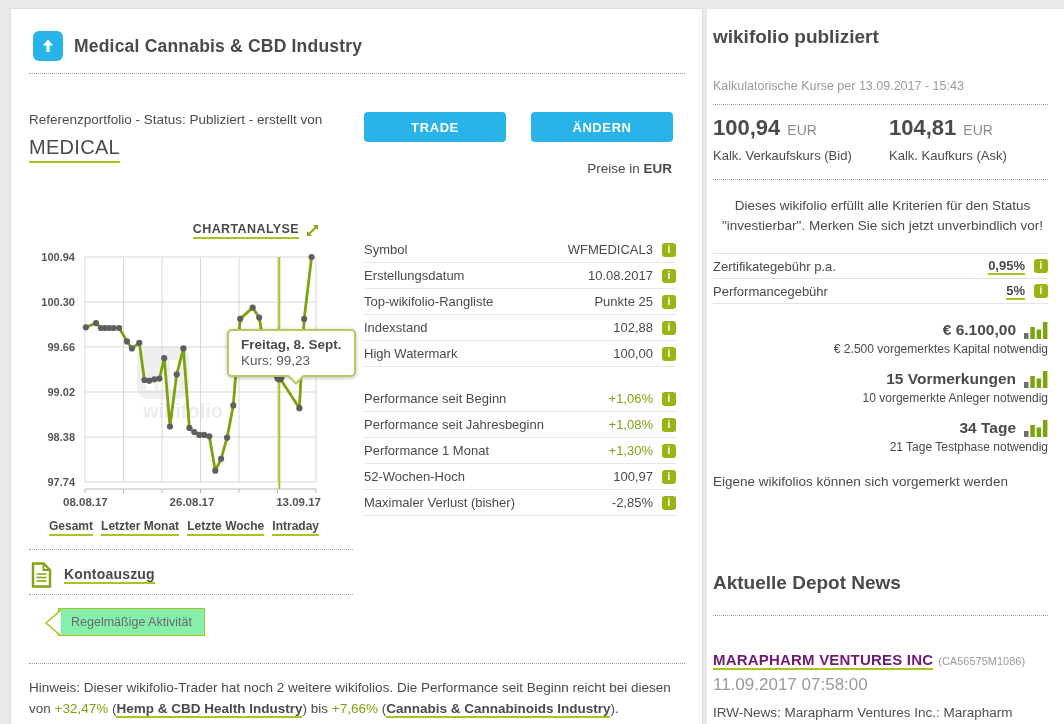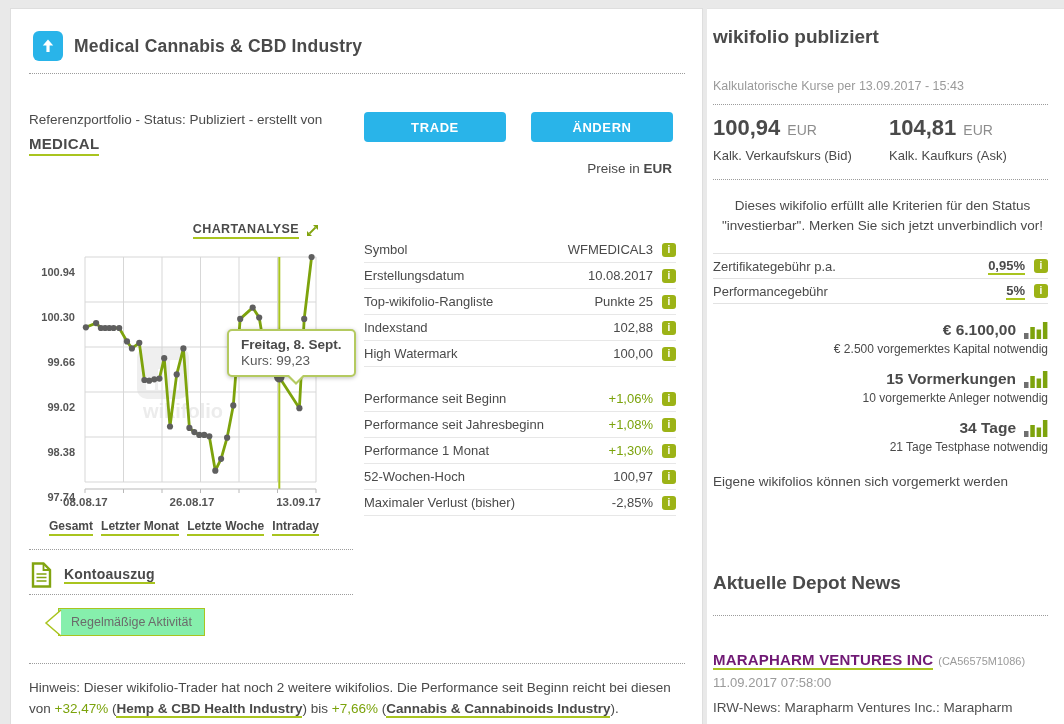--- a/index.html
+++ b/index.html
@@ -18,42 +18,42 @@
   }
   .dotted { border-top:1px dotted #9c9c9c; height:0; }
   .abs { position:absolute; }
 
   
   .title-icon { position:absolute; left:22px; top:22px; width:30px; height:30px;
     background:#29b4e9; border-radius:6px; display:flex; align-items:center; justify-content:center; }
   h1.page-title { position:absolute; left:63px; top:27px; font-size:17.5px; font-weight:700; letter-spacing:.2px; }
   .sep-top { left:18px; width:656px; top:64px; }
   .status { position:absolute; left:18px; top:102px; width:330px; line-height:1.4; }
-  .trader-link { display:inline-block; margin-top:3px; font-size:15px; font-weight:700;
+  .trader-link { display:inline-block; margin-top:3px; font-size:20px; font-weight:400;
     color:#4a4a4a; text-decoration:none; border-bottom:2px solid #a9c41f; letter-spacing:.3px; }
   .btn { position:absolute; top:103px; width:142px; height:30px; background:#29b4e9; color:#fff;
     border:none; border-radius:4px; font-family:inherit; font-size:13px; font-weight:700;
     letter-spacing:.6px; cursor:pointer; }
   .btn-trade { left:353px; } .btn-change { left:520px; }
   .prices-in { position:absolute; top:152px; right:30px; font-size:13.5px; }
   .prices-in b { font-weight:700; }
 
   
   .chartlink { position:absolute; top:213px; right:382px; display:flex; align-items:center; gap:6px; }
   .chartlink a { font-size:12.5px; font-weight:700; letter-spacing:.4px; color:#4a4a4a;
     text-decoration:none; border-bottom:2px solid #a9c41f; padding-bottom:1px; }
   .chart-wrap { position:absolute; left:74px; top:248px; width:231px; height:240px; }
   .chart-wrap svg { overflow:visible; position:relative; z-index:1; display:block; }
   .grid { stroke:#d7d7d7; stroke-width:1; }
   .axis { stroke:#b9b9b9; stroke-width:1; }
   .hl { stroke:#a9c41f; stroke-width:2; }
   .series { fill:none; stroke:#7da30c; stroke-width:2.8; stroke-linejoin:round; }
   .dot { fill:#5f5f5f; }
   .y-labels { position:absolute; left:24px; top:248px; width:44px; height:232px; }
-  .ytick { position:absolute; right:4px; font-size:11px; font-weight:700; color:#555;margin-top:15px; }
+  .ytick { position:absolute; right:4px; font-size:11px; font-weight:700; color:#555; }
   .x-labels { position:absolute; left:52px; top:487px; width:258px; display:flex;
     justify-content:space-between; font-size:11.5px; font-weight:700; color:#555; }
   .watermark { position:absolute; left:52px; top:90px; z-index:0; }
   .wm-icon { width:52px; height:52px; background:#efefef; border-radius:10px; position:relative; }
   .wm-icon i { position:absolute; bottom:9px; width:9px; background:#fff; border-radius:1px; }
   .wm-icon i:nth-child(1){ left:9px; height:13px; } .wm-icon i:nth-child(2){ left:21px; height:21px; }
   .wm-icon i:nth-child(3){ left:33px; height:30px; }
   .wm-text { font-size:20px; font-weight:700; color:#ececec; margin:1px 0 0 6px; }
   .tooltip { position:absolute; left:142px; top:72px; z-index:3; background:#fff;
     border:2px solid #b4ca60; border-radius:5px; padding:6px 12px 7px; white-space:nowrap;
@@ -114,21 +114,21 @@
   .ms-item { margin-bottom:13px; text-align:right; }
   .ms-line { display:flex; justify-content:flex-end; align-items:center; gap:8px; }
   .ms-value { font-size:15.5px; font-weight:700; }
   .ms-sub { font-size:12px; margin-top:3px; }
   .own-note { position:absolute; left:6px; top:465px; }
   .news-sep { left:6px; width:335px; top:606px; }
   .news-item { position:absolute; left:6px; right:16px; top:642px; }
   .news-company { font-size:15px; font-weight:700; color:#701a75; text-decoration:none;
     border-bottom:2px solid #a9c41f; letter-spacing:.2px; cursor:pointer; }
   .news-isin { font-size:11px; color:#9a9a9a; margin-left:5px; }
-  .news-date { font-size:13px; color:#9a9a9a; margin-top:7px; }
+  .news-date { font-size:17px; color:#9a9a9a; margin-top:7px; }
   .news-body { margin-top:8px; line-height:1.55; color:#4f4f4f; }
 </style>
 </head>
 <body>
 
 <div class="card">
 
   <span class="title-icon">
     <svg width="16" height="16" viewBox="0 0 16 16">
       <path d="M8 14 L8 6" stroke="#fff" stroke-width="3.2" fill="none"></path>

